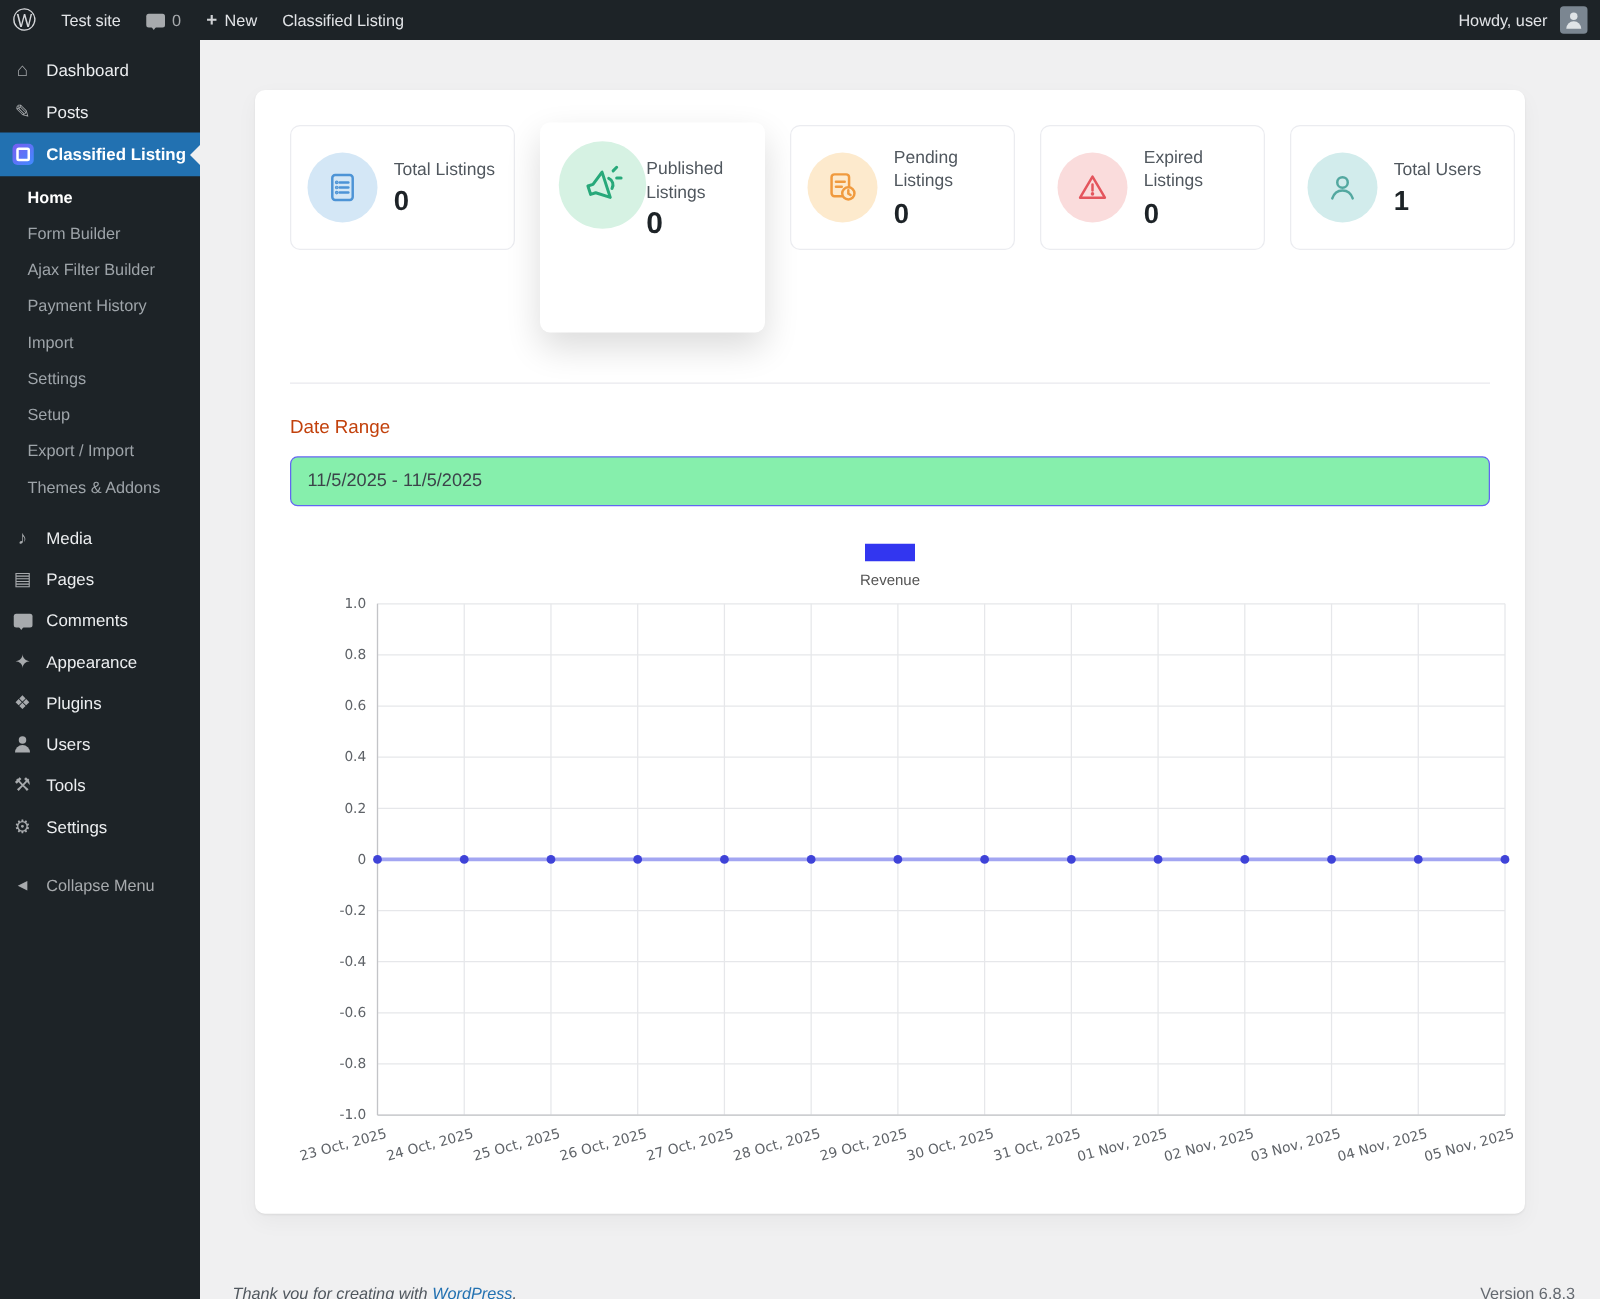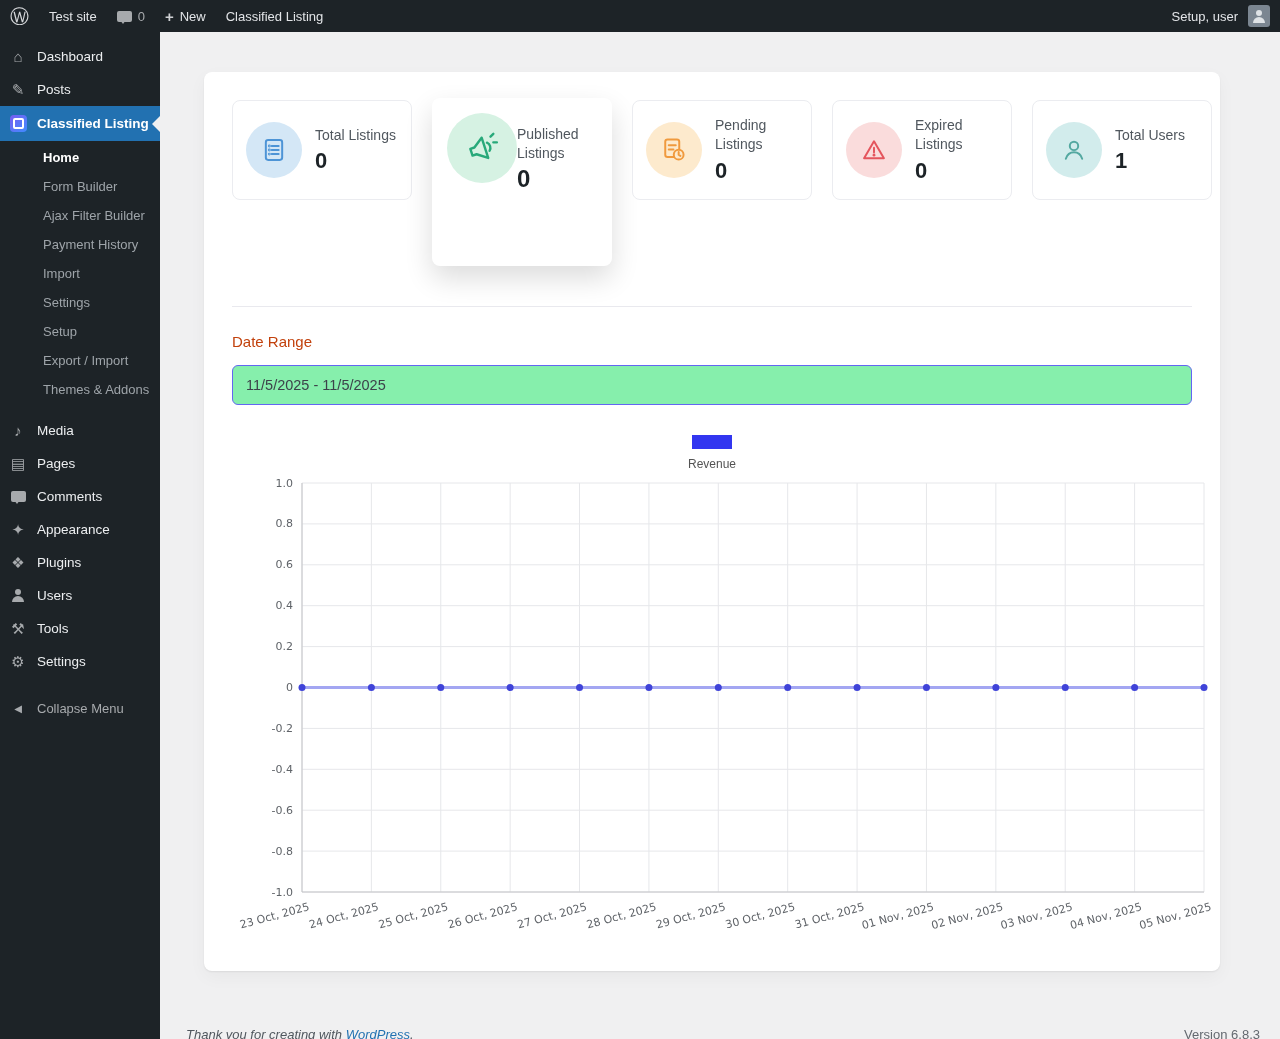--- a/index.html
+++ b/index.html
@@ -32,21 +32,21 @@
   .mi { width:20px; flex:none; display:flex; justify-content:center; align-items:center; color:#a7aaad; font-size:15px; line-height:1; font-style:normal; }
   .menu-item.active { background:#2271b1; color:#fff; font-weight:600; }
   .menu-item.active .mi { color:#fff; }
   .menu-item.active::after { content:""; position:absolute; right:0; top:50%; transform:translateY(-50%); border:8px solid transparent; border-right-color:#f0f0f1; }
   .menu-item.collapse { color:#a7aaad; margin-top:14px; font-size:13px; }
   .menu-item.gap-top { margin-top:10px; }
   .badge-icon { width:17px; height:17px; border-radius:4px; background:linear-gradient(135deg,#7a5cf0,#3f8cff); display:inline-flex; align-items:center; justify-content:center; }
   .badge-icon::after { content:""; width:7px; height:7px; border:2px solid #fff; border-radius:2px; }
 
   .submenu { padding:2px 0 10px; }
-  .submenu-item { padding:7px 4px; font-size:13px; color:#9ea4a9; cursor:pointer;margin-left:39px; }
+  .submenu-item { padding:7px 22px; font-size:13px; color:#9ea4a9; cursor:pointer; }
   .submenu-item.current { color:#fff; font-weight:600; }
 
   
   .card { background:#fff; border-radius:8px; margin:40px 60px 0 44px; padding:28px; box-shadow:0 1px 2px rgba(0,0,0,.07), 0 6px 18px rgba(0,0,0,.04); }
 
   .stats { display:flex; gap:20px; align-items:flex-start; }
   .stat-card { background:#fff; border:1px solid #ebecf0; border-radius:8px; display:flex; align-items:center; gap:13px; padding:0 13px; height:100px; width:180px; flex:none; }
   .stat-icon { width:56px; height:56px; border-radius:50%; display:flex; align-items:center; justify-content:center; flex:none; }
   .stat-icon svg { width:28px; height:28px; }
   .stat-label { font-size:14px; color:#50575e; line-height:1.35; }
@@ -92,21 +92,21 @@
         <span class="ab-muted">0</span>
       </a>
       <a class="ab-item">
         <span class="plus">+</span>
         <span>New</span>
       </a>
       <a class="ab-item">Classified Listing</a>
     </div>
     <div class="ab-right">
       <a class="ab-item">
-        <span>Setup, user</span>
+        <span>Howdy, user</span>
         <span class="avatar">
             <span class="person-icon"></span>
           </span>
       </a>
     </div>
   </header>
 
   <div class="layout">
 
     <aside class="sidebar">

